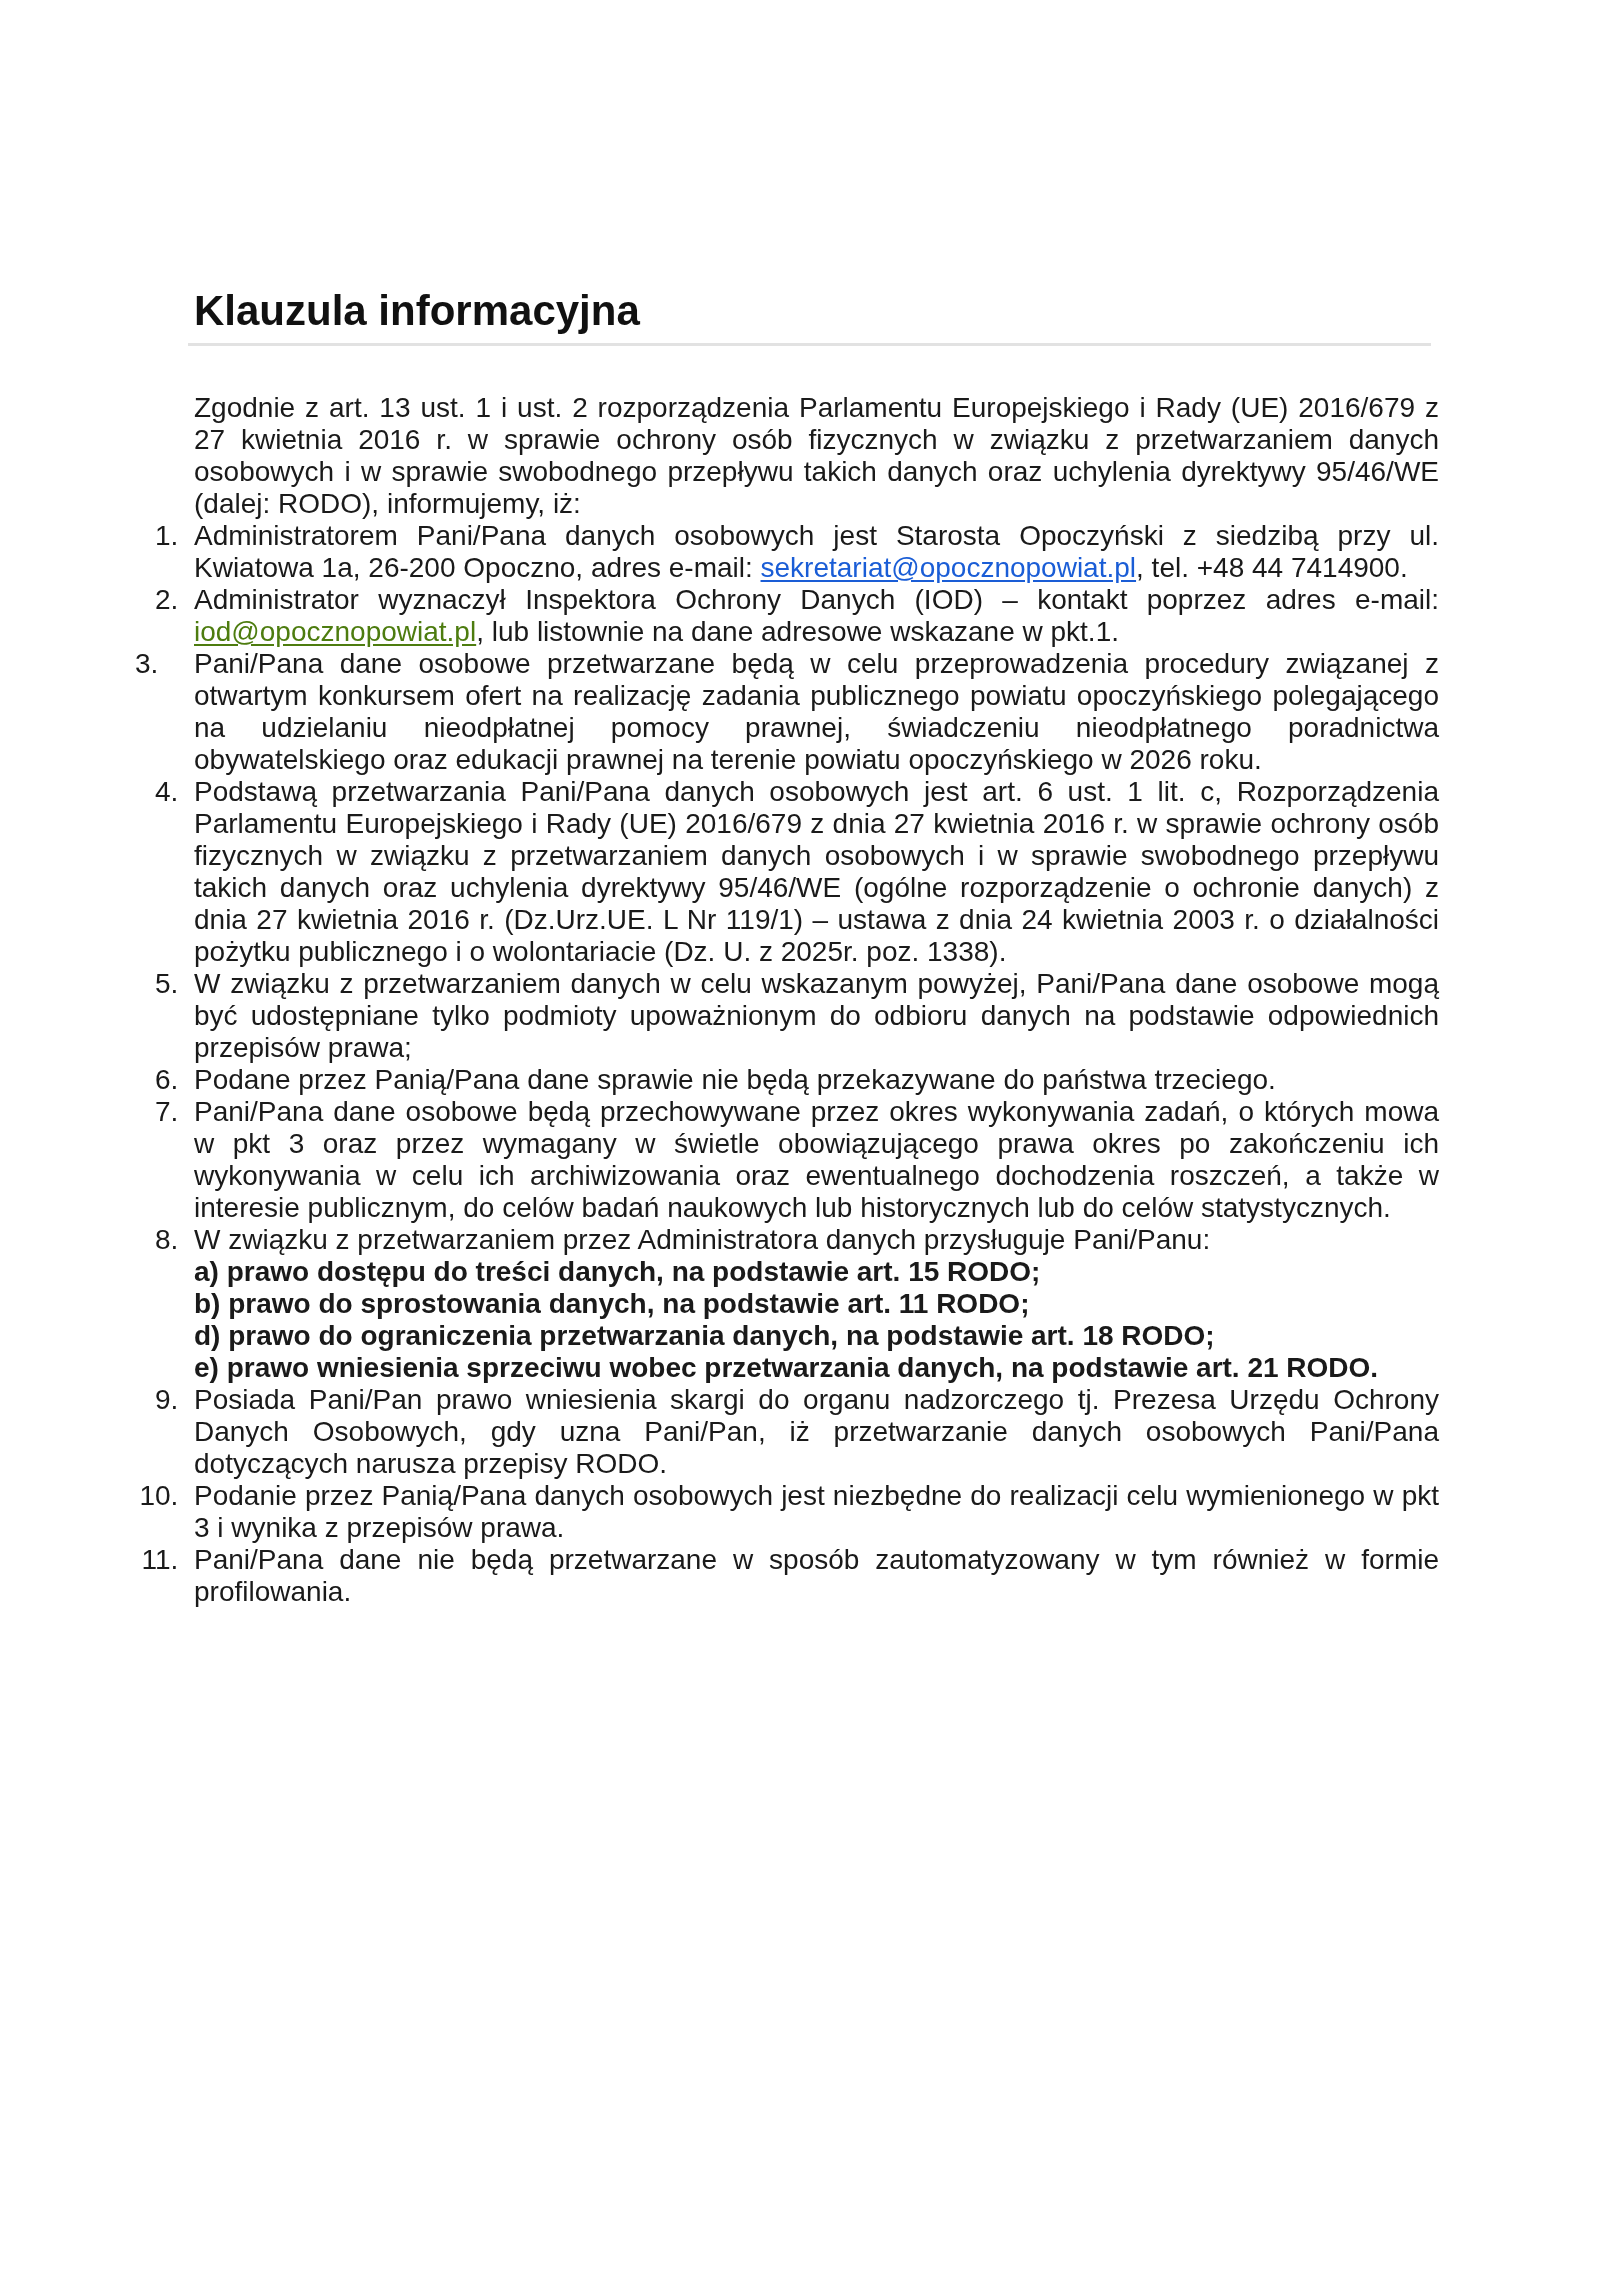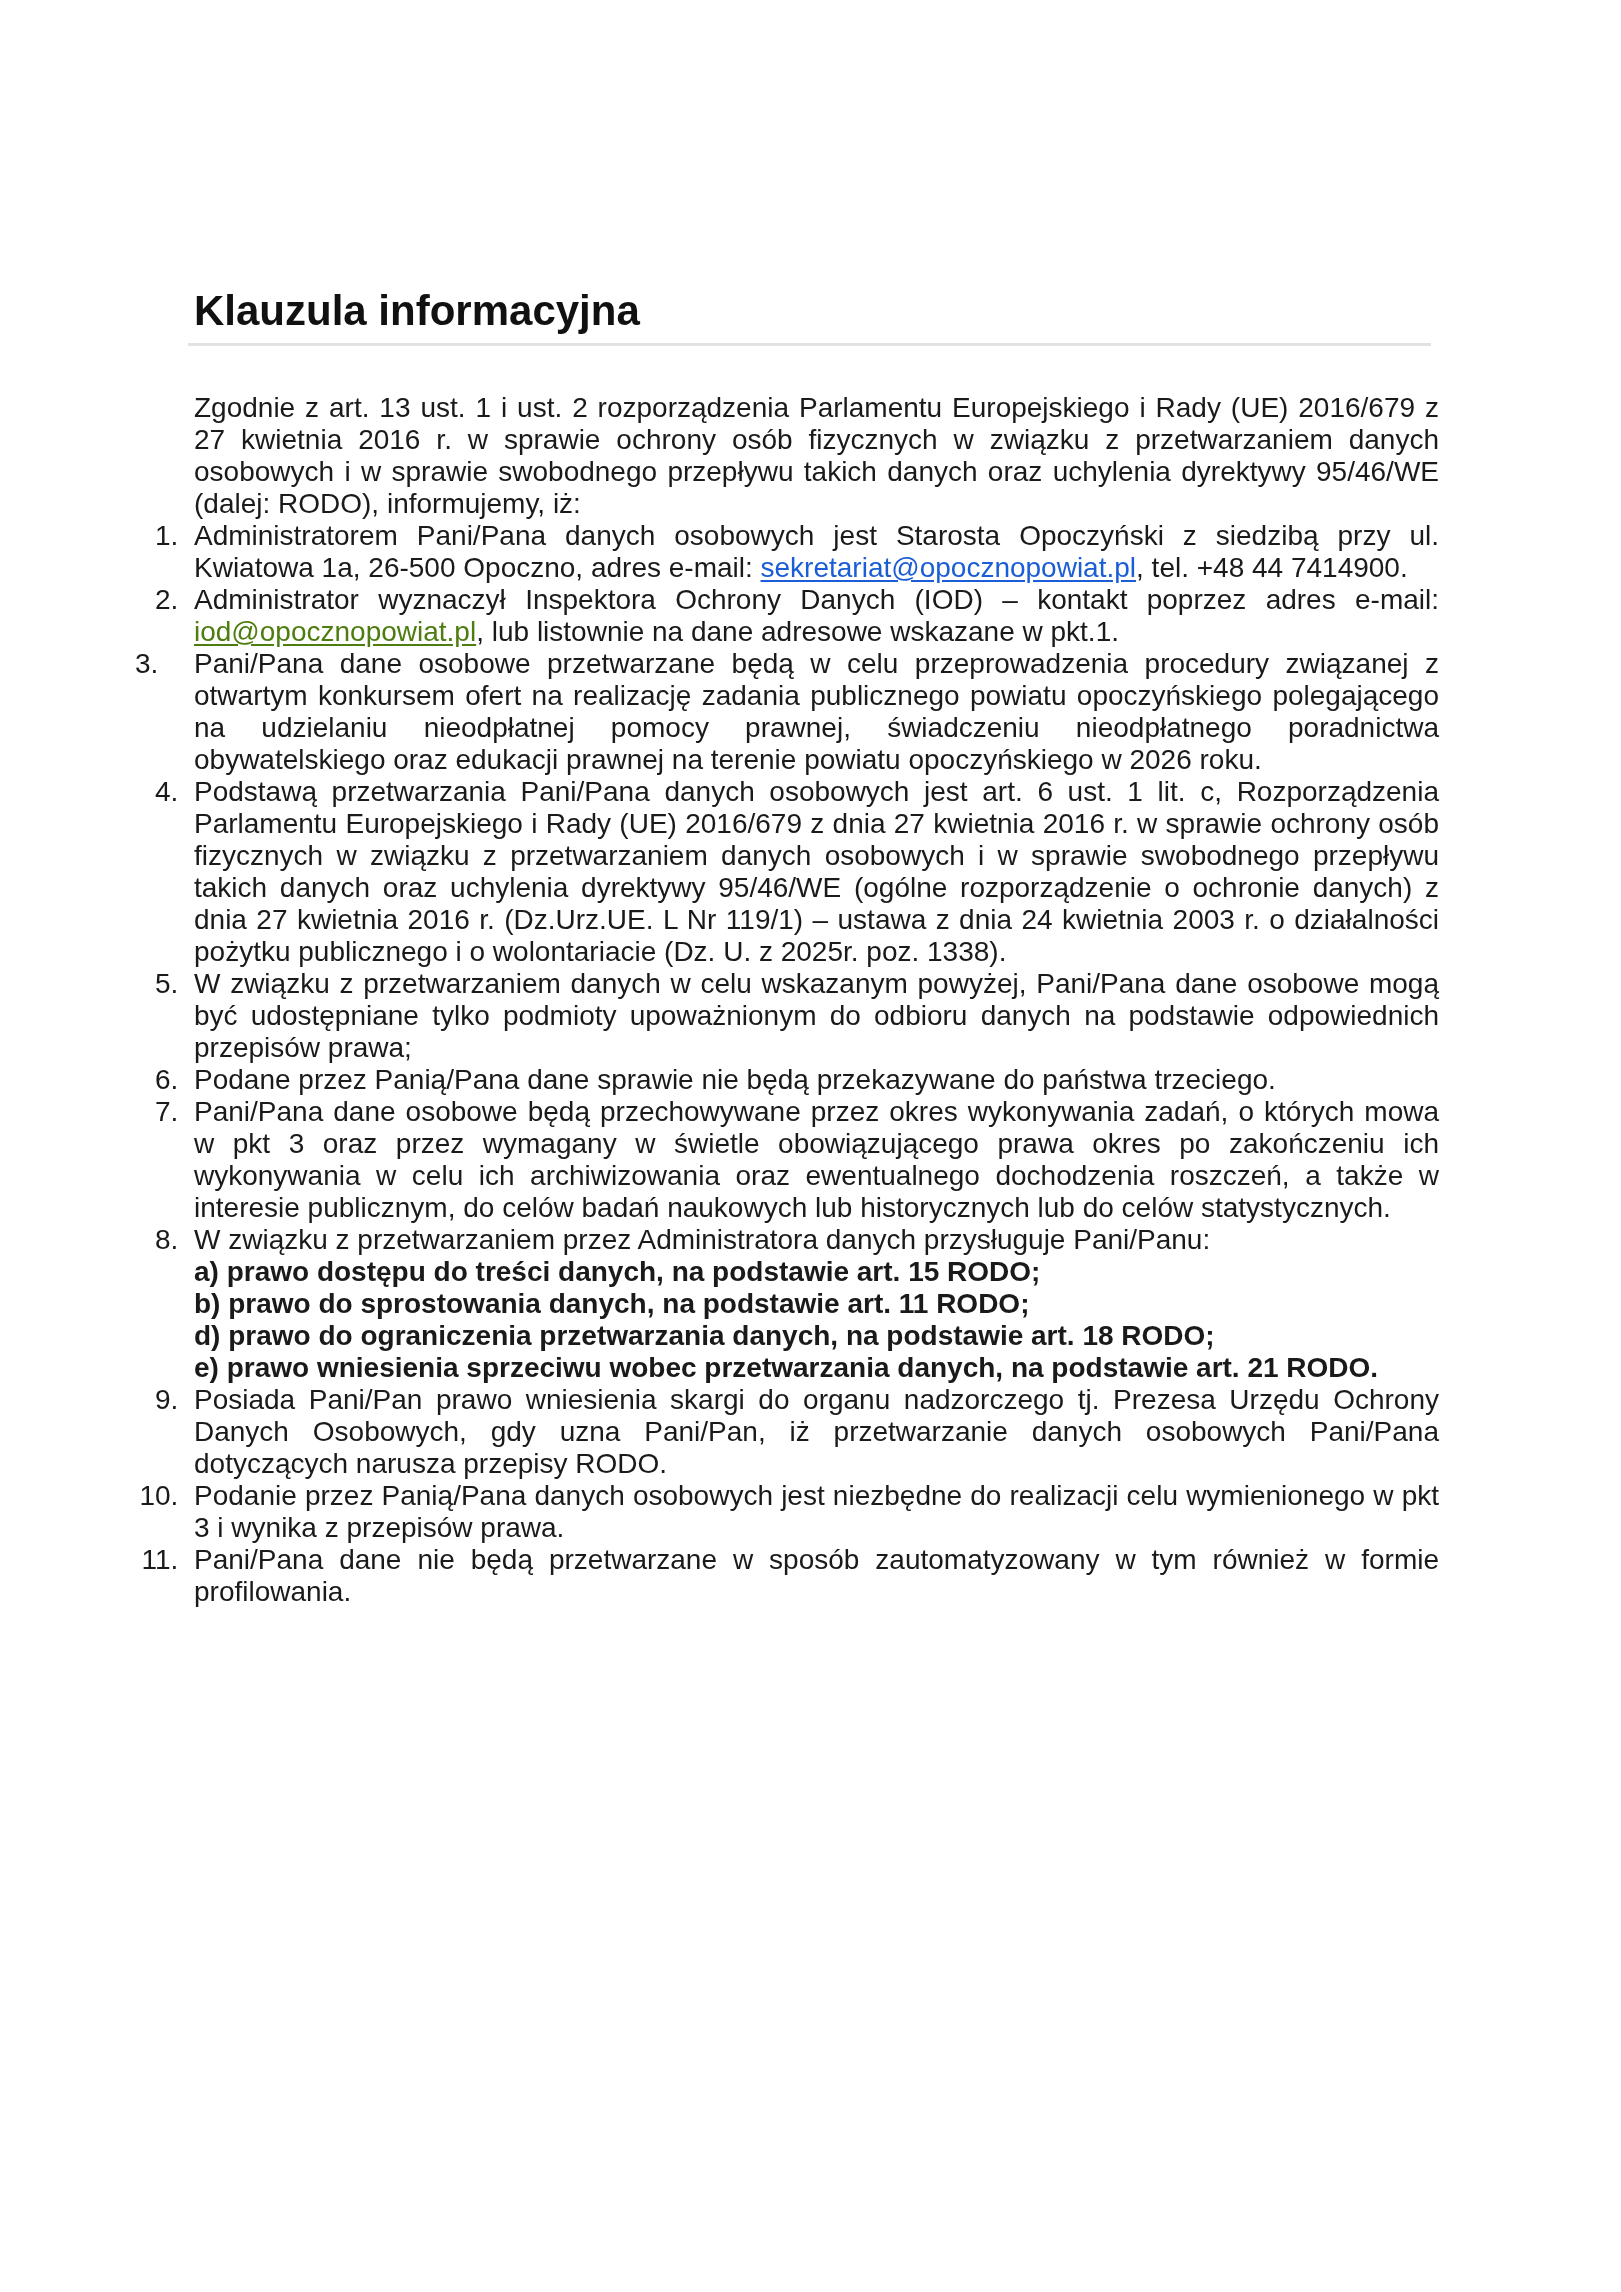--- a/index.html
+++ b/index.html
@@ -21,21 +21,21 @@
 
 <h1 class="title">Klauzula informacyjna</h1>
 <div class="divider" style="background: rgb(226, 226, 226);"></div>
 
 <div class="content">
   <p class="intro">Zgodnie z art. 13 ust. 1 i ust. 2 rozporządzenia Parlamentu Europejskiego i Rady (UE) 2016/679 z 27 kwietnia 2016 r. w sprawie ochrony osób fizycznych w związku z przetwarzaniem danych osobowych i w sprawie swobodnego przepływu takich danych oraz uchylenia dyrektywy 95/46/WE (dalej: RODO), informujemy, iż:</p>
 
   <ol class="items">
     <li>
       <span class="num">1.</span>
-      <span>Administratorem Pani/Pana danych osobowych jest Starosta Opoczyński z siedzibą przy ul. Kwiatowa 1a, 26-500 Opoczno, adres e-mail: </span><a class="link" style="color: rgb(26, 93, 214);">sekretariat@opocznopowiat.pl</a><span>,  tel. +48 44 7414900.</span>
+      <span>Administratorem Pani/Pana danych osobowych jest Starosta Opoczyński z siedzibą przy ul. Kwiatowa 1a, 26-200 Opoczno, adres e-mail: </span><a class="link" style="color: rgb(26, 93, 214);">sekretariat@opocznopowiat.pl</a><span>,  tel. +48 44 7414900.</span>
     </li>
     <li>
       <span class="num">2.</span>
       <span>Administrator wyznaczył  Inspektora Ochrony Danych (IOD) – kontakt poprzez adres e-mail: </span><a class="link" style="color: #4d7c0f;">iod@opocznopowiat.pl</a><span>, lub listownie na dane adresowe wskazane w pkt.1.</span>
     </li>
     <li>
       <span class="num left">3.</span>
       <span>Pani/Pana dane osobowe przetwarzane będą w celu przeprowadzenia procedury związanej z otwartym konkursem ofert na realizację zadania publicznego powiatu opoczyńskiego polegającego na udzielaniu nieodpłatnej pomocy prawnej, świadczeniu nieodpłatnego poradnictwa obywatelskiego oraz edukacji prawnej na terenie powiatu opoczyńskiego w 2026 roku.</span>
     </li>
     <li>

